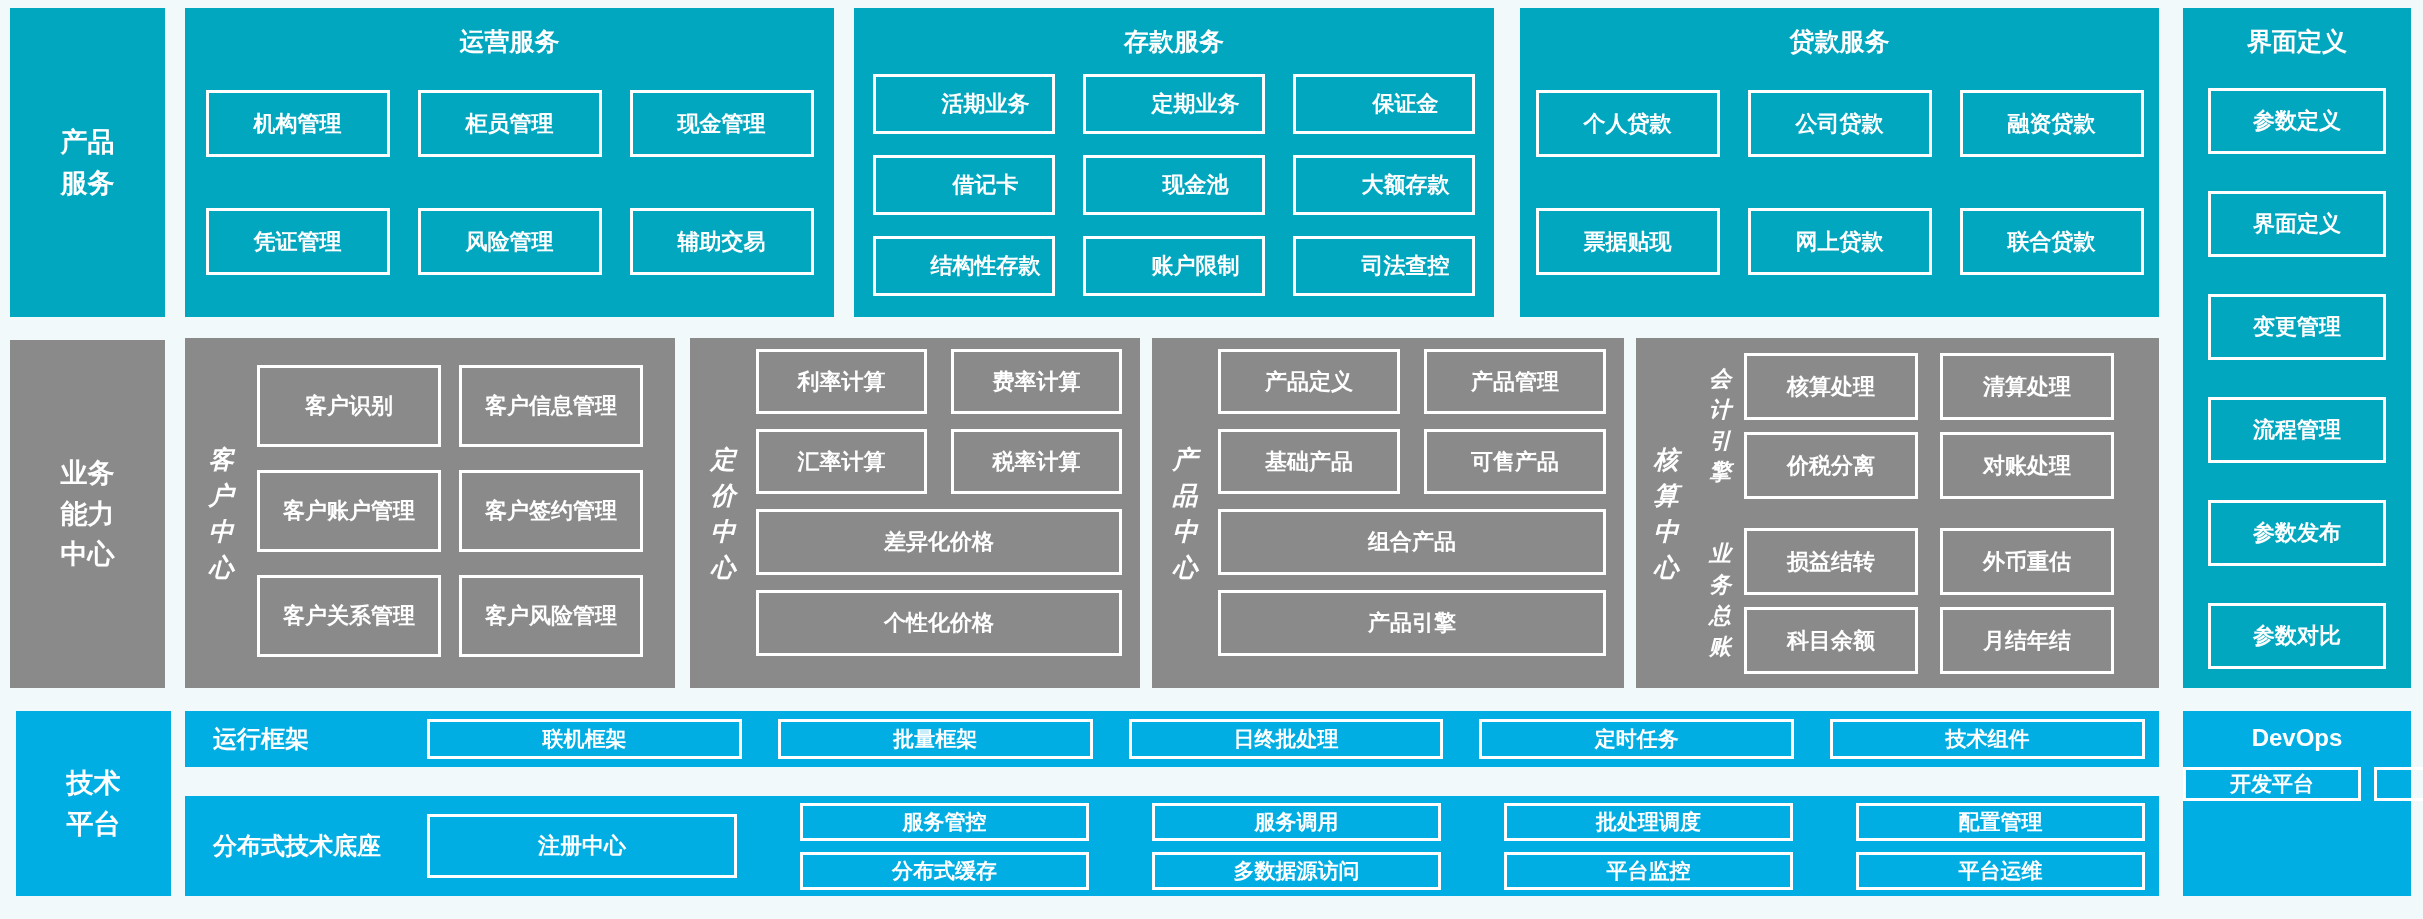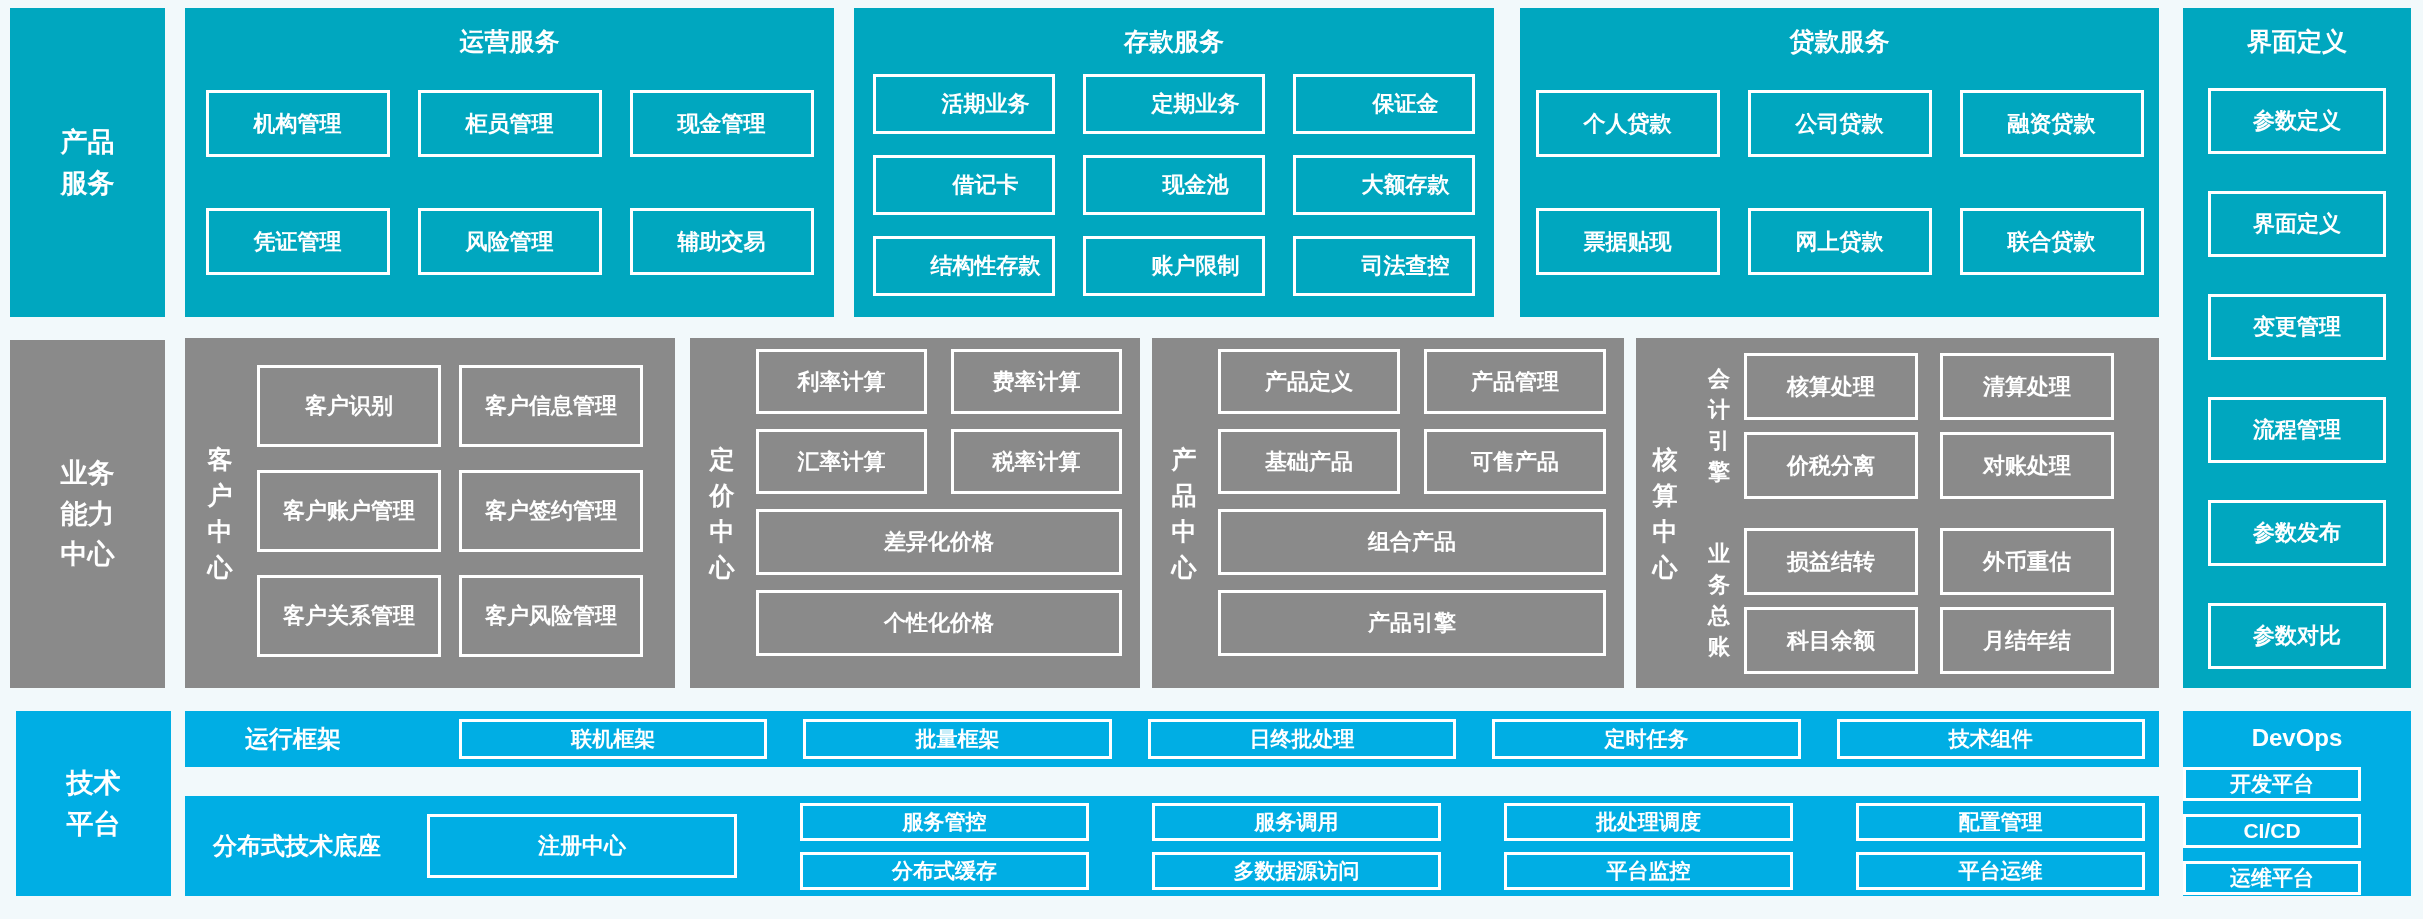--- a/index.html
+++ b/index.html
@@ -30,49 +30,49 @@
   .g-dep{grid-template-columns:repeat(3,182px);row-gap:21px;margin-top:16px;}
   .g-dep .box{height:60px;padding-left:43px;}
 
   
   .pcol{display:flex;flex-direction:column;align-items:center;gap:37px;margin-top:30px;}
   .pcol .box{width:178px;height:66px;}
 
   
   .csec{display:flex;}
   .vlabel{display:flex;align-items:center;justify-content:center;}
-  .vlabel span{display:block;word-break:break-all;text-align:left;font-size:25px;line-height:1.45;width:27px;}
+  .vlabel span{display:block;word-break:break-all;text-align:center;font-size:25px;line-height:1.45;width:27px;font-style:italic;}
   .vlabel.small span{font-size:22px;line-height:1.4;width:24px;}
   .cust-grid{display:grid;grid-template-columns:repeat(2,184px);column-gap:18px;row-gap:23px;
              padding-top:27px;align-content:start;}
   .cust-grid .box{height:82px;}
   .pp-grid{display:grid;grid-template-columns:1fr 1fr;column-gap:24px;row-gap:15px;
            padding:11px 18px 0 0;align-content:start;flex:1;}
   .pp-grid .box{height:65px;}
   .pp-grid .wide{grid-column:1 / 3;height:66px;}
   .acct-groups{display:flex;flex-direction:column;gap:29px;padding-top:15px;}
   .acct-group{display:flex;}
   .acct-grid{display:grid;grid-template-columns:repeat(2,174px);column-gap:22px;row-gap:12px;}
   .acct-grid .box{height:67px;}
 
   
-  .trow{display:flex;align-items:center;padding-left:32px;}
+  .trow{display:flex;align-items:center;}
   .trow-label{padding-left:28px;width:242px;font-size:24px;box-sizing:border-box;flex:none;}
   .trow-boxes{flex:1;display:flex;gap:36px;padding-right:14px;align-items:center;}
   .tbox{border:3px solid #fff;height:40px;display:flex;align-items:center;justify-content:center;
         font-size:21px;box-sizing:border-box;flex:1;}
   .dist-row{display:flex;align-items:center;}
   .registry{width:310px;height:64px;flex:none;font-size:22px;}
   .dist-cols{flex:1;display:flex;gap:36px;padding-right:14px;align-items:center;}
   .dist-col{flex:1;display:flex;flex-direction:column;gap:11px;}
   .dist-col .tbox{height:38px;flex:none;margin-left:27px;}
 
   
   .devops-title{text-align:center;font-size:24px;padding-top:12px;height:30px;line-height:30px;}
-  .devops-col{display:flex;flex-direction:column;align-items:flex-start;gap:13px;margin-top:14px;}
+  .devops-col{display:flex;flex-direction:row;align-items:flex-start;gap:13px;margin-top:14px;}
   .devops-col .tbox{width:178px;flex:none;height:34px;}
 </style>
 </head>
 <body>
 
 <div class="stage">
 
   <div class="abs teal rail" style="left:10px;top:8px;width:155px;height:309px;">产品
 服务</div>
   <div class="abs gray rail" style="left:10px;top:340px;width:155px;height:348px;">业务

